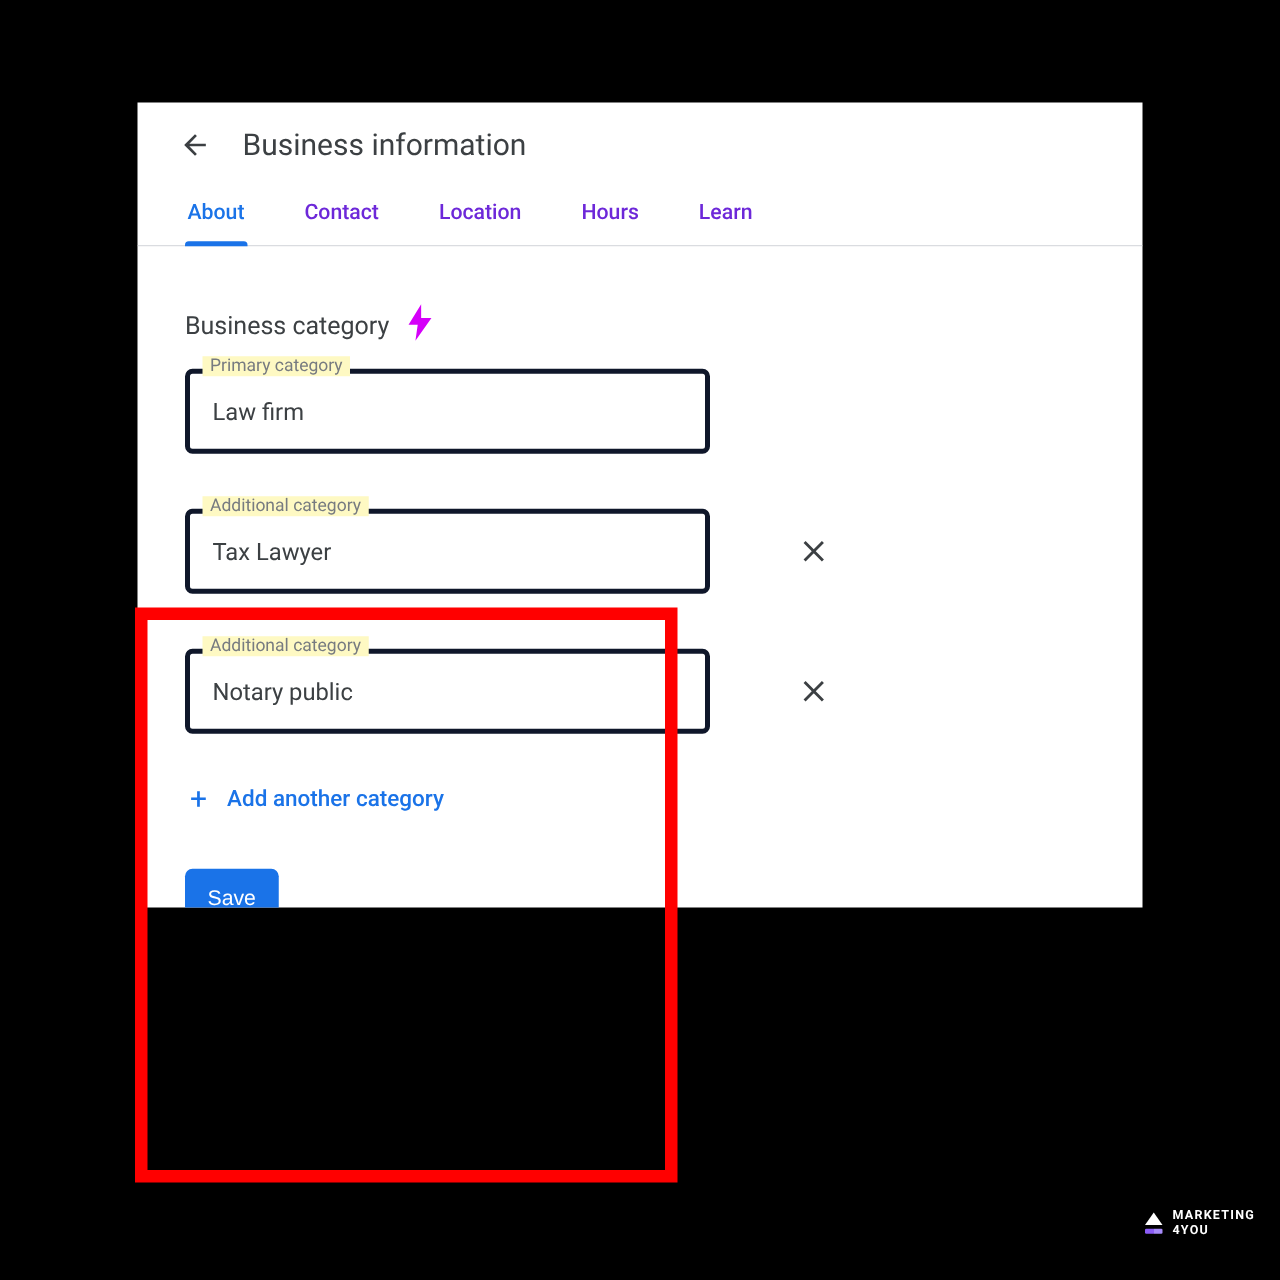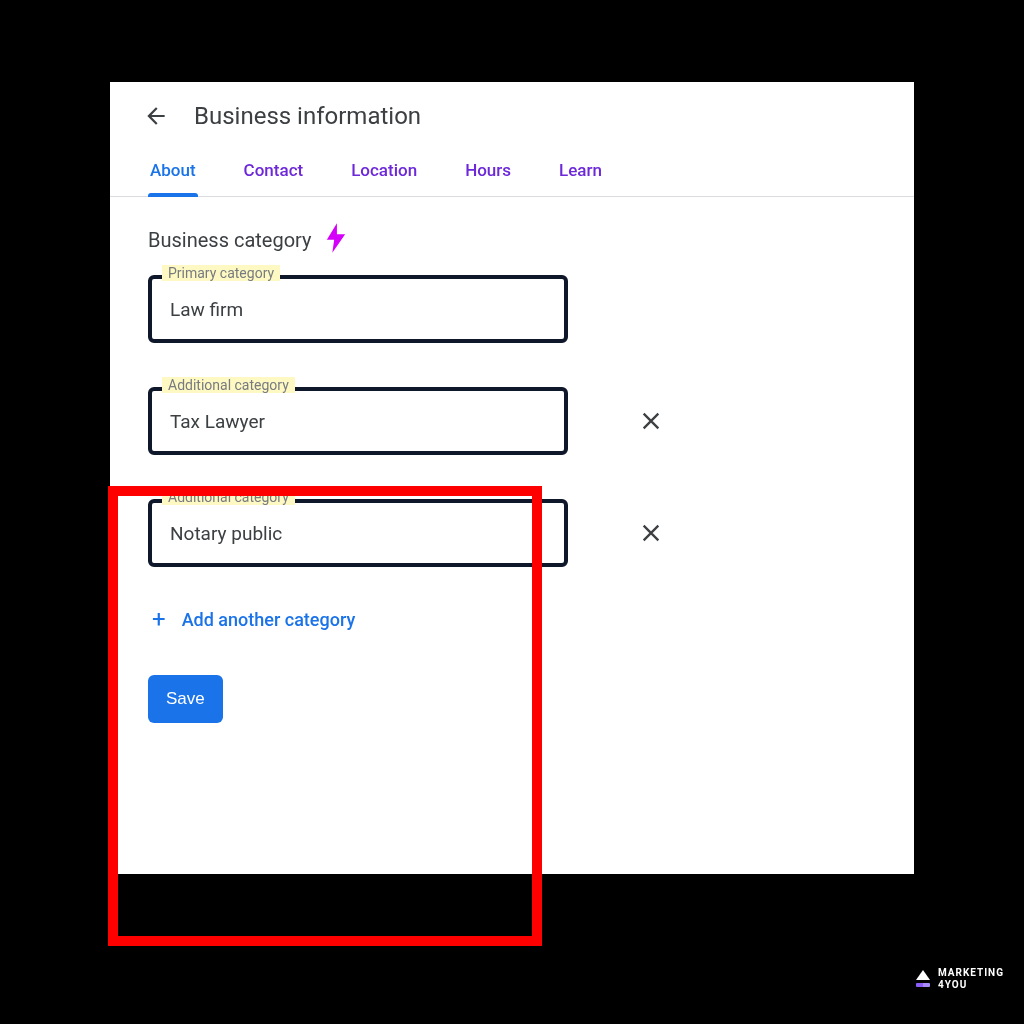--- a/index.html
+++ b/index.html
@@ -9,21 +9,21 @@
     background: #000;
     font-family: 'Google Sans', Roboto, Arial, sans-serif;
     position: relative;
     overflow: hidden;
   }
   .panel {
     position: absolute;
     left: 110px;
     top: 82px;
     width: 804px;
-    height: 792px;
+    height: 644px;
     background: #fff;
     overflow: hidden;
   }
   .header-row {
     display: flex;
     align-items: center;
     padding: 20px 24px 16px 32px;
     gap: 24px;
   }
   .back-arrow {
@@ -65,20 +65,21 @@
   }
   .content {
     padding: 26px 38px 0 38px;
     position: relative;
   }
   .section-title-row {
     display: flex;
     align-items: center;
     gap: 14px;
     margin-bottom: 18px;
+    margin-top: 20px;
   }
   .section-title {
     font-size: 20px;
     color: #3c4043;
     font-weight: 400;
   }
   .bolt {
     color: #d500f9;
   }
   .bolt svg { width: 22px; height: 30px; }

